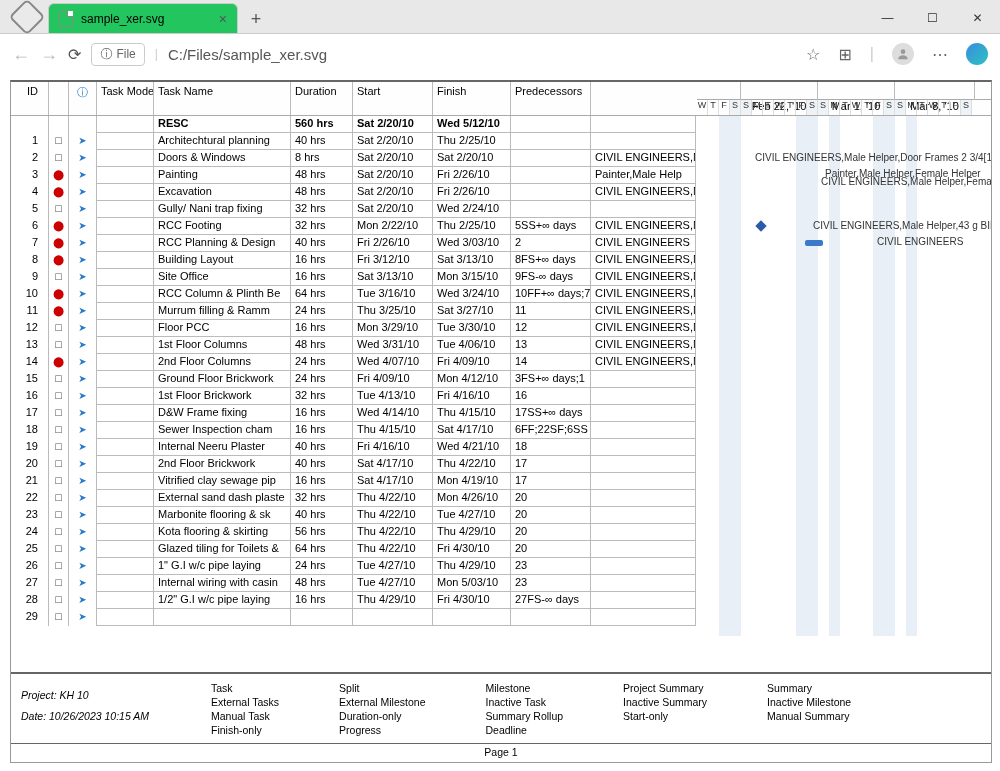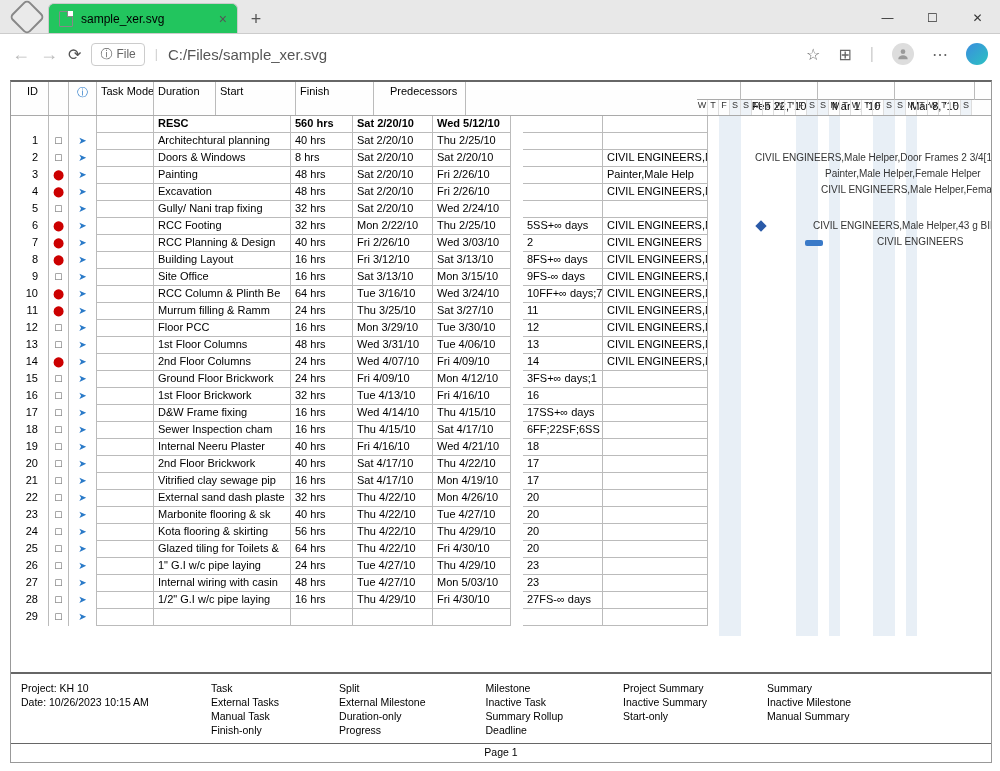--- a/index.html
+++ b/index.html
@@ -32,21 +32,21 @@
 .data-row { display:flex; height:17px; font-size:11px; }
 .cell { border-right:1px solid #bbb; border-bottom:1px solid #bbb; padding:1px 4px; overflow:hidden; white-space:nowrap;}
 .c-id { width:38px; text-align:right; padding-right:10px;}
 .c-ind { width:20px; text-align:center;}
 .c-info { width:28px; text-align:center;}
 .c-mode { width:57px; text-align:center;}
 .c-name { width:137px; }
 .c-dur { width:62px;}
 .c-start { width:80px;}
 .c-finish { width:78px;}
-.c-pred { width:80px;margin-left:12px;}
+.c-pred { width:80px;}
 .c-res { width:105px;}
 .summary-row .c-name, .summary-row .c-dur, .summary-row .c-start, .summary-row .c-finish { font-weight:bold;}
 .body .c-info, .body .c-ind, .body .c-id { border-bottom:none;}
 .ind-manual { color:#c00; font-size:10px;}
 .ind-auto { color:#555; font-size:9px;}
 .mode-arrow { color:#2a7ac8; font-size:10px;}
 
 
 .gantt { position:absolute; left:686px; right:0; top:0; bottom:120px; }
 .g-months { display:flex; height:18px; font-size:11px; border-bottom:1px solid #aaa;}
@@ -57,21 +57,21 @@
 .g-body { position:relative; height:520px;}
 .shade { position:absolute; top:0; bottom:0; background:#e8eff6; }
 .g-label { position:absolute; font-size:10px; color:#333; white-space:nowrap;}
 .g-bar { position:absolute; height:6px; background:#3a7ac8; border-radius:2px;}
 .g-diamond { position:absolute; width:8px; height:8px; background:#2a5aa8; transform:rotate(45deg);}
 
 
 .footer { position:absolute; left:0; right:0; bottom:0; height:90px; border-top:2px solid #666; background:#fff; font-size:10.5px; padding:6px 10px;}
 .legend { display:flex; }
 .leg-left { width:190px;}
-.leg-left div { margin:2px 0; font-weight:normal;}
+.leg-left div { margin:9px 0; font-weight:normal;font-style:italic;}
 .leg-cols { display:flex; gap:60px; }
 .leg-cols div div { margin:2px 0;}
 .pg { position:absolute; bottom:4px; left:0; right:0; text-align:center; font-size:10.5px; border-top:1px solid #666; padding-top:2px;}
 </style>
 </head>
 <body>
 
 <div class="title-bar">
   <div class="app-ico"></div>
   <div class="tab">
@@ -111,20 +111,21 @@
   </div>
 </div>
 
 <div class="sheet">
 
   <div class="hdr-row" style="height:34px;">
     <div class="hdr-cell c-id">ID</div>
     <div class="hdr-cell c-ind"></div>
     <div class="hdr-cell c-info" style="color:#2a7ac8">ⓘ</div>
     <div class="hdr-cell c-mode">Task Mode</div>
+    <div class="hdr-cell c-name">Task Name</div>
     <div class="hdr-cell c-dur">Duration</div>
     <div class="hdr-cell c-start">Start</div>
     <div class="hdr-cell c-finish">Finish</div>
     <div class="hdr-cell c-pred">Predecessors</div>
   </div>
 
   <div class="body" id="tbody">
       <div class="data-row summary-row">
         <div class="cell c-id"></div>
         <div class="cell c-ind"></div>
@@ -524,21 +525,21 @@
     <div class="g-body" id="gbody">
       <div class="shade" style="left:22px; width:22px;"></div>
       <div class="shade" style="left:99px; width:22px;"></div>
       <div class="shade" style="left:132px; width:11px;"></div>
       <div class="shade" style="left:176px; width:22px;"></div>
       <div class="shade" style="left:209px; width:11px;"></div>
       <div class="g-diamond" style="top:106px; left:60px;"></div>
       <div class="g-bar" style="top:124px; left:108px; width:18px;"></div>
     <div class="g-label" style="top: 36px; left: 58px;">CIVIL ENGINEERS,Male Helper,Door Frames 2 3/4[1 N</div>
         <div class="g-label" style="top: 52px; left: 128px;">Painter,Male Helper,Female Helper</div>
-        <div class="g-label" style="top: 68px; left: 124px;">CIVIL ENGINEERS,Male Helper,Fema</div>
+        <div class="g-label" style="top: 60px; left: 124px;">CIVIL ENGINEERS,Male Helper,Fema</div>
         <div class="g-label" style="top: 104px; left: 116px;">CIVIL ENGINEERS,Male Helper,43 g BIR</div>
         <div class="g-label" style="top: 120px; left: 180px;">CIVIL ENGINEERS</div>
       </div>
   </div>
 
   <div class="footer">
     <div class="legend">
       <div class="leg-left">
         <div>Project: KH 10</div>
         <div>Date: 10/26/2023 10:15 AM</div>

